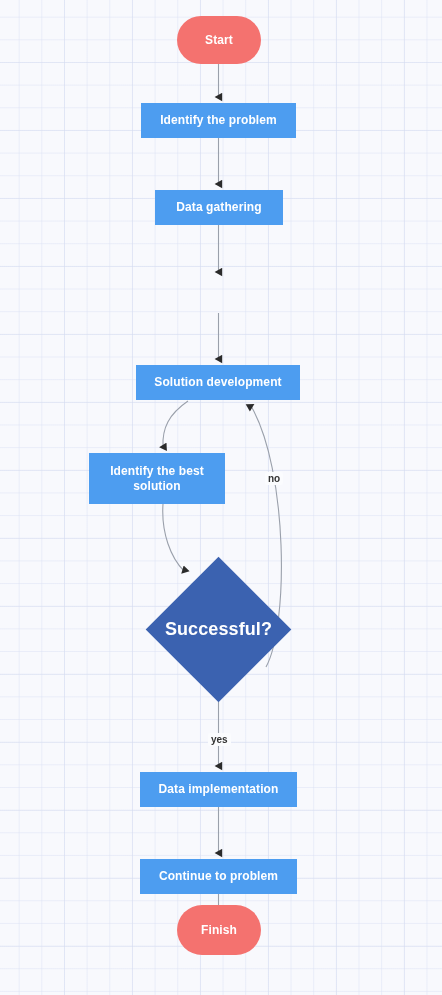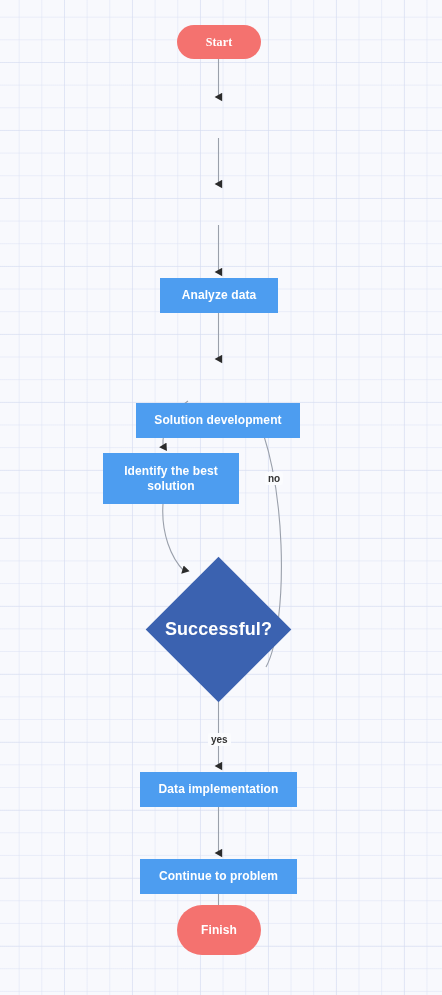--- a/index.html
+++ b/index.html
@@ -108,29 +108,30 @@
 
     <path d="M 266 667 C 289 625 288 470 251 406" fill="none" stroke="#9aa0ab" stroke-width="1.1" marker-end="url(#arrowhead)"></path>
 
     <path d="M 218.5 702 L 218.5 766" fill="none" stroke="#9aa0ab" stroke-width="1.1" marker-end="url(#arrowhead)"></path>
 
     <path d="M 218.5 807 L 218.5 853" fill="none" stroke="#9aa0ab" stroke-width="1.1" marker-end="url(#arrowhead)"></path>
 
     <path d="M 218.5 894 L 218.5 941" fill="none" stroke="#9aa0ab" stroke-width="1.1" marker-end="url(#arrowhead)"></path>
   </svg>
 
-  <div class="node terminator" style="left:177px; top:25px; width:84px; height:34px;font-family:Liberation Serif, serif;">Start</div>
+  <div class="node terminator" style="left:177px; top:16px; width:84px; height:48px;">Start</div>
+
+  <div class="node process" style="left:141px; top:103px; width:155px; height:35px;">Identify the problem</div>
+
+  <div class="node process" style="left:155px; top:190px; width:128px; height:35px;">Data gathering</div>
 
 
+  <div class="node process" style="left:136px; top:365px; width:164px; height:35px;">Solution development</div>
 
-  <div class="node process" style="left:160px; top:278px; width:118px; height:35px;">Analyze data</div>
-
-  <div class="node process" style="left:136px; top:365px; width:164px; height:35px;margin-top:38px;">Solution development</div>
-
-  <div class="node process" style="left:103px; top:453px; width:136px; height:51px; padding:0 14px;">Identify the best solution</div>
+  <div class="node process" style="left:89px; top:453px; width:136px; height:51px; padding:0 14px;">Identify the best solution</div>
 
   <div class="diamond" style="left:167px; top:578px; width:103px; height:103px;"></div>
   <div class="node decision-label" style="left:146px; top:557px; width:145px; height:145px;">Successful?</div>
 
   <div class="node process" style="left:140px; top:772px; width:157px; height:35px;">Data implementation</div>
 
   <div class="node process" style="left:140px; top:859px; width:157px; height:35px;">Continue to problem</div>
 
   <div class="node terminator" style="left:177px; top:905px; width:84px; height:50px;">Finish</div>
 

